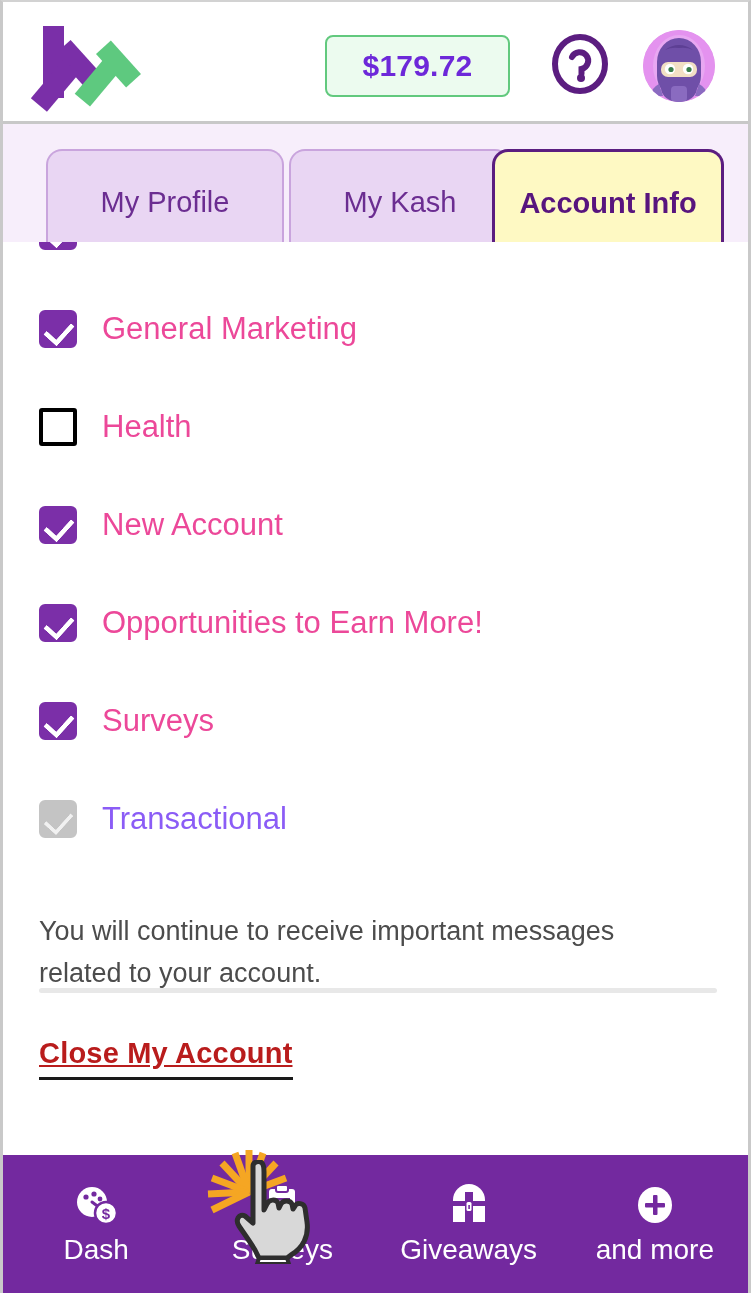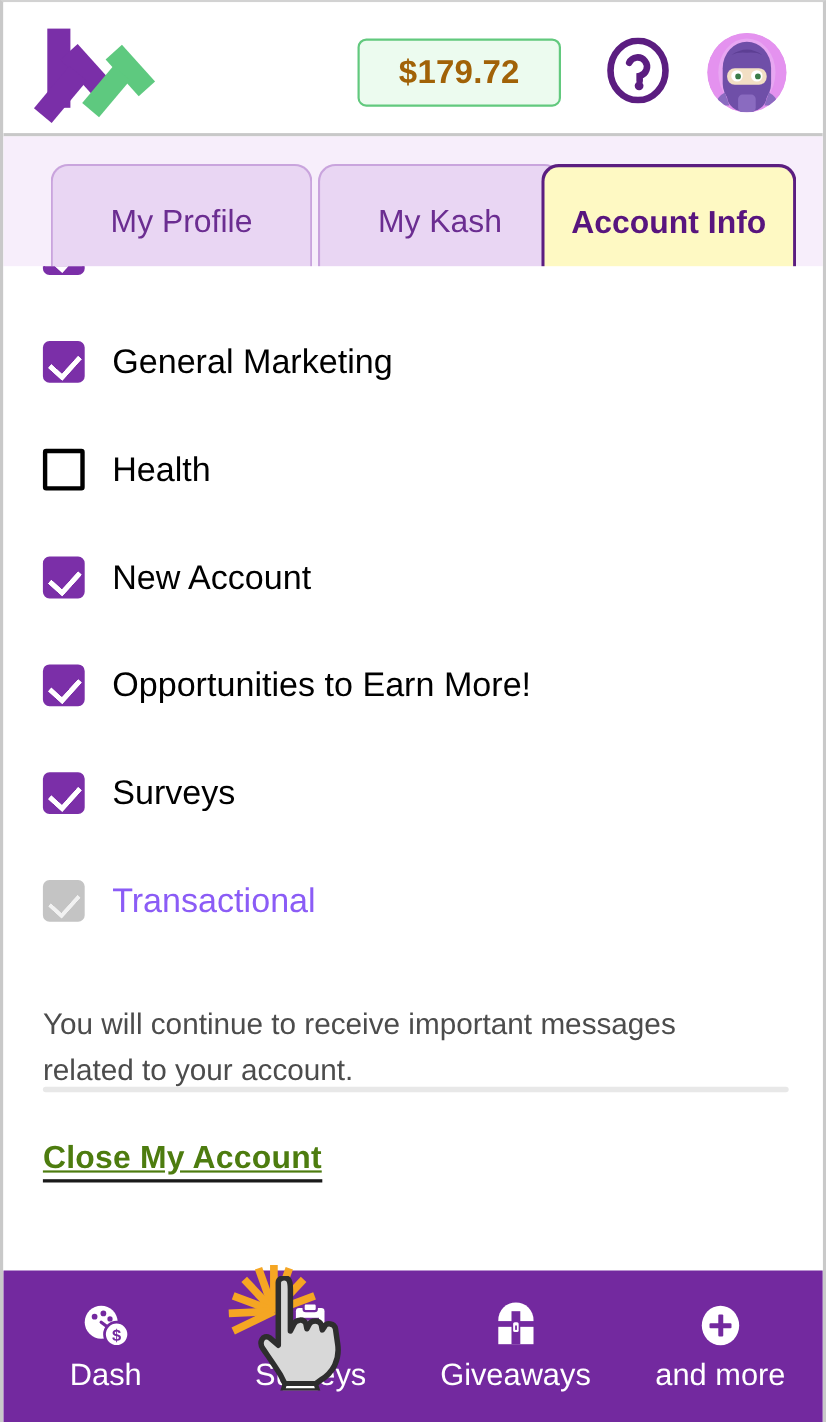--- a/index.html
+++ b/index.html
@@ -86,21 +86,21 @@
     position: absolute;
     left: 322px; top: 33px;
     width: 181px;
     height: 58px;
     background: #ecfbef;
     border: 2px solid #62c97e;
     border-radius: 8px;
     display: flex;
     align-items: center;
     justify-content: center;
-    color: #a16207;
+    color: #6d28d9;
     font-size: 30px;
     font-weight: bold;
     letter-spacing: 0.2px;
   }
 
   #help-icon {
     position: absolute;
     left: 547px;
     top: 32px;
     width: 60px;
@@ -212,21 +212,21 @@
     transform: rotate(42deg);
     border-radius: 1px;
   }
   .cbox.disabled .tick {
     border-color: #f1f1f1;
     border-width: 0 4px 4px 0;
   }
   .pref-label {
     margin-left: 25px;
     font-size: 31px;
-    color: #000000;
+    color: #ec4899;
     white-space: nowrap;
   }
   .pref-label.muted { color: #8b5cf6; }
 
   #transactional-note {
     padding: 2px 36px 0 36px;
     font-size: 27px;
     line-height: 42px;
     color: #4c4c4c;
     max-width: 650px;
@@ -242,23 +242,23 @@
     background: #e8e8e8;
     border-radius: 3px;
   }
 
   #close-account {
     position: absolute;
     left: 36px;
     top: 855px;
     font-size: 29px;
     font-weight: bold;
-    color: #4d7c0f;
+    color: #b91c1c;
     border-bottom: 3px solid #1a1a1a;
-    padding-bottom: 2px;
+    padding-bottom: 7px;
     display: inline-block;
     letter-spacing: 0.2px;
   }
 
   
   #bottomnav {
     position: absolute;
     left: 0;
     bottom: 0;
     width: 745px;

